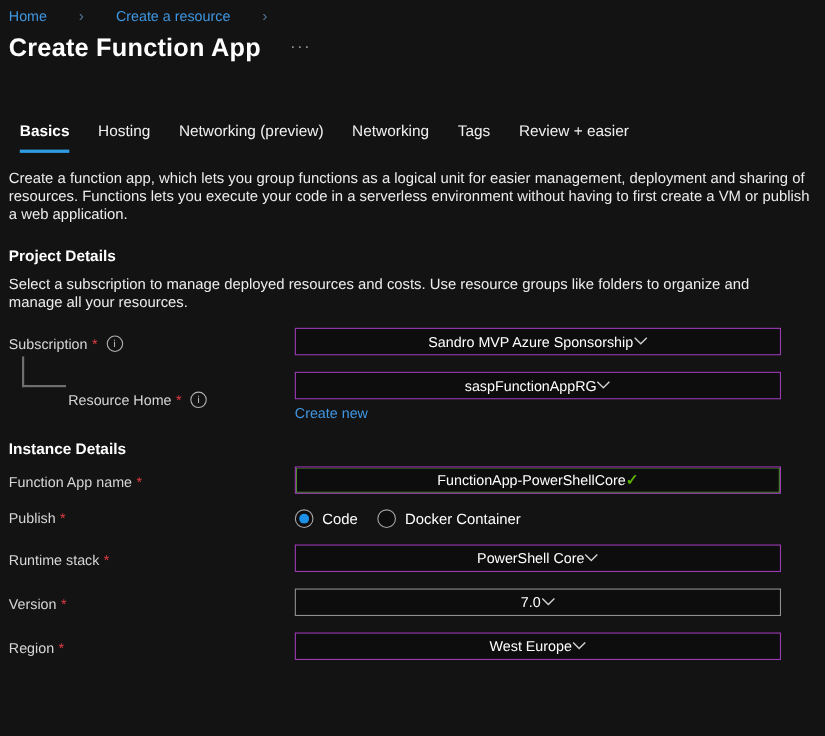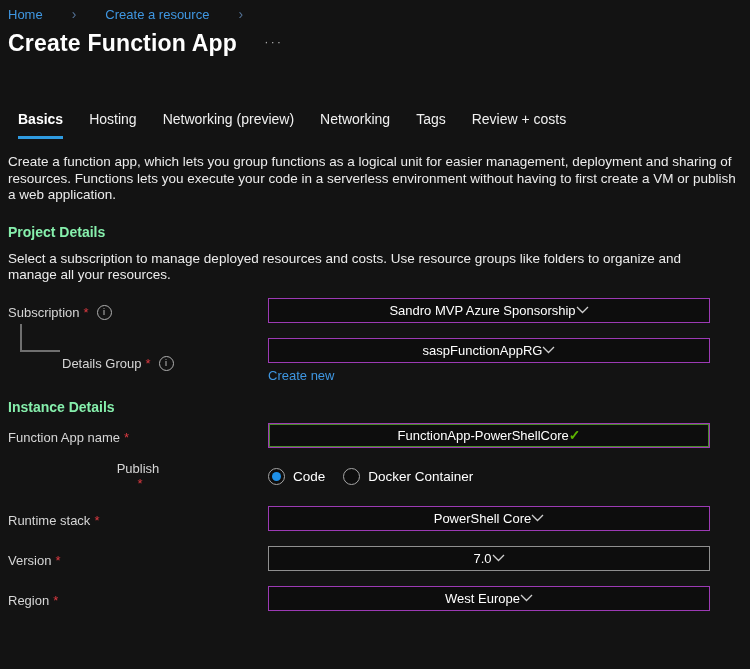--- a/index.html
+++ b/index.html
@@ -15,21 +15,21 @@
   
   .title-row { display:flex; align-items:flex-start; margin-top:8px; }
   .page-title { margin:0; font-size:23px; font-weight:700; color:#ffffff; letter-spacing:0.2px; }
   .title-ellipsis { color:#a9a9a9; font-size:13px; letter-spacing:2px; margin-left:27px; margin-top:4px; cursor:pointer; }
   
   .tabs { display:flex; margin-top:54px; padding-left:10px; }
   .tab { font-size:14px; color:#f0f0f0; padding-bottom:9px; margin-right:26px; cursor:pointer; border-bottom:3px solid transparent; }
   .tab.active { font-weight:700; color:#ffffff; border-bottom:3px solid #2f9be0; }
   
   .intro { margin:15px 0 0 0; font-size:13.5px; line-height:16.5px; color:#ececec; max-width:744px; }
-  .section-heading { margin:20px 0 0 0; font-size:14px; font-weight:700; color:#86efac; }
+  .section-heading { margin:20px 0 0 0; font-size:14px; font-weight:700; color:#ffffff; }
   .section-desc { margin:11px 0 0 0; font-size:13.5px; line-height:16.5px; color:#ececec; max-width:714px; }
   
   .form { margin-top:14px; }
   .form-row { display:flex; margin-bottom:15px; position:relative; }
   .row-label { width:260px; box-sizing:border-box; padding-top:5px; font-size:13px; color:#d6d6d6; display:flex; align-items:center; flex-wrap:nowrap; }
   .row-label.indent { padding-left:54px; }
   .required { color:#dc3a41; margin-left:4px; }
   .info-icon { margin-left:8px; width:13px; height:13px; border:1px solid #b0b0b0; border-radius:50%; font-size:9px; line-height:13px; color:#cfcfcf; display:inline-flex; align-items:center; justify-content:center; cursor:pointer; flex:0 0 auto; }
   .elbow { position:absolute; left:12px; top:-14px; width:38px; height:26px; border-left:2px solid #6f6f6f; border-bottom:2px solid #6f6f6f; }
   .control-stack { width:442px; }
@@ -67,21 +67,21 @@
     <h1 class="page-title">Create Function App</h1>
     <span class="title-ellipsis">···</span>
   </div>
 
   <div class="tabs">
     <div class="tab active">Basics</div>
     <div class="tab">Hosting</div>
     <div class="tab">Networking (preview)</div>
     <div class="tab">Networking</div>
     <div class="tab">Tags</div>
-    <div class="tab">Review + costs</div>
+    <div class="tab">Review + easier</div>
   </div>
 
   <p class="intro">Create a function app, which lets you group functions as a logical unit for easier management, deployment and sharing of resources. Functions lets you execute your code in a serverless environment without having to first create a VM or publish a web application.</p>
 
   <h2 class="section-heading">Project Details</h2>
   <p class="section-desc">Select a subscription to manage deployed resources and costs. Use resource groups like folders to organize and manage all your resources.</p>
 
   <div class="form">
 
     <div class="form-row">
@@ -96,21 +96,21 @@
           <svg width="13" height="8" viewBox="0 0 13 8">
               <polyline points="1,1 6.5,6.5 12,1" fill="none" stroke="#cfcfcf" stroke-width="1.3"></polyline>
             </svg>
         </span>
       </div>
     </div>
 
     <div class="form-row">
       <span class="elbow"></span>
       <div class="row-label indent">
-        <span>Details Group</span>
+        <span>Resource Home</span>
         <span class="required">*</span>
         <span class="info-icon">i</span>
       </div>
       <div class="control-stack">
         <div class="select-box">
           <span>saspFunctionAppRG</span>
           <span class="chevron">
             <svg width="13" height="8" viewBox="0 0 13 8">
                 <polyline points="1,1 6.5,6.5 12,1" fill="none" stroke="#cfcfcf" stroke-width="1.3"></polyline>
               </svg>
@@ -129,21 +129,21 @@
       </div>
       <div class="control-stack">
         <div class="input-box">
           <span>FunctionApp-PowerShellCore</span>
           <span class="check-icon">✓</span>
         </div>
       </div>
     </div>
 
     <div class="form-row">
-      <div class="row-label" style="padding-top:1px;flex-direction:column;">
+      <div class="row-label" style="padding-top:1px;">
         <span>Publish</span>
         <span class="required">*</span>
       </div>
       <div class="radio-group">
         <div class="radio-option">
           <span class="radio-circle checked"></span>
           <span class="radio-label">Code</span>
         </div>
         <div class="radio-option">
           <span class="radio-circle"></span>

